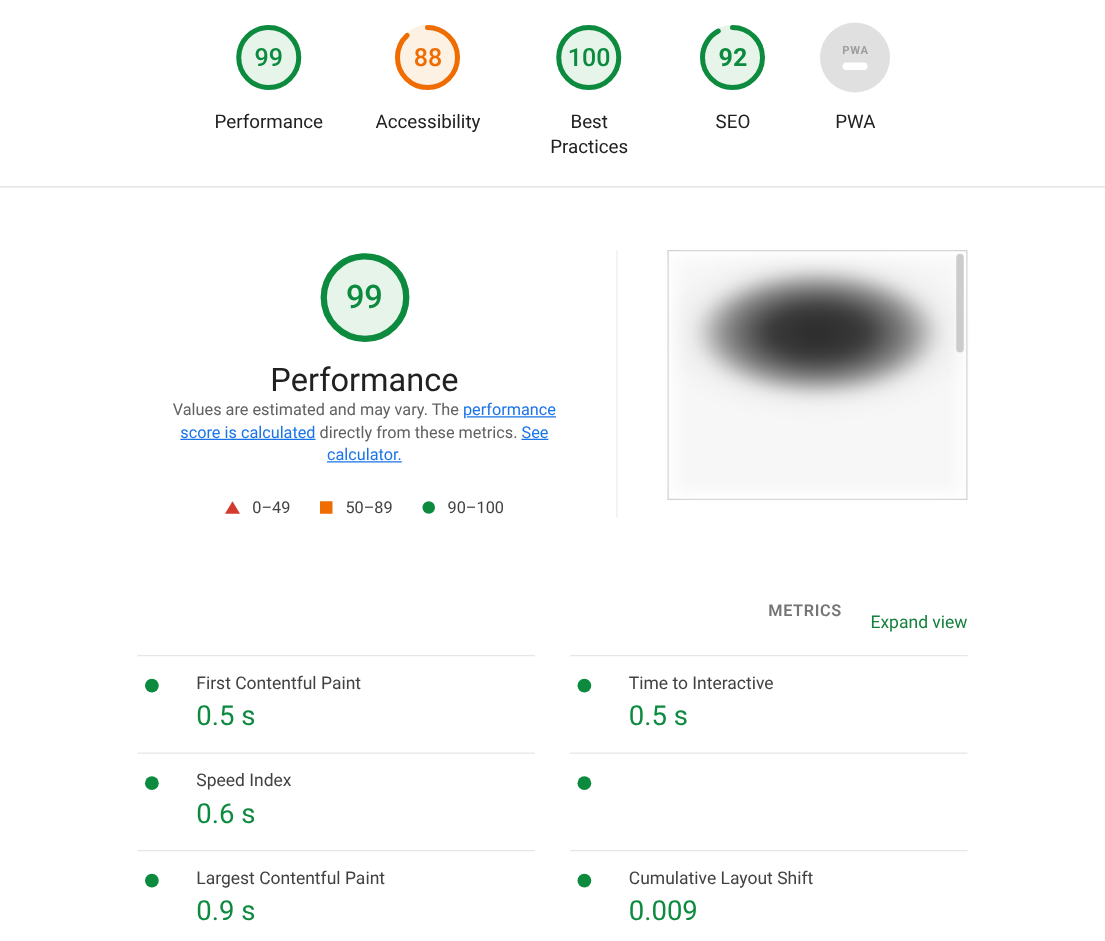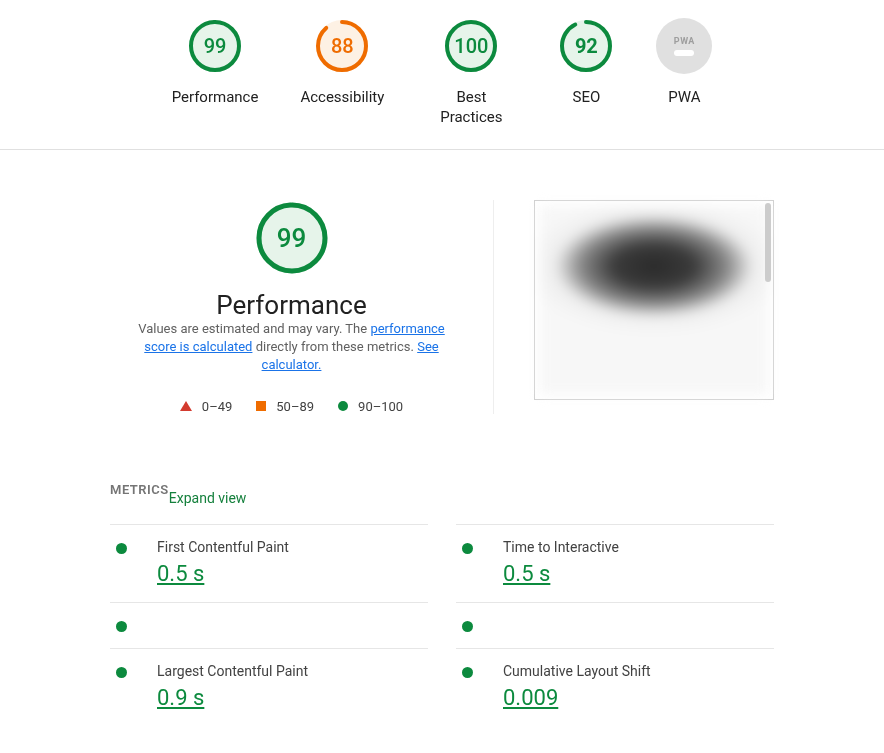--- a/index.html
+++ b/index.html
@@ -125,23 +125,24 @@
     filter: blur(6px);
   }
   .thumb-scroll {
     position:absolute; right:2px; top:2px; width:6px; height:40%; background:#ccc; border-radius:3px;
   }
   .metrics-section {
     padding: 60px 110px 0;
   }
   .metrics-header {
     display: flex;
-    justify-content: flex-start;
+    justify-content: flex-end;
     align-items: center;
     margin-bottom: 18px;
+    gap: 23px;
   }
   .metrics-title {
     font-size: 13px;
     font-weight: 600;
     color: #757575;
     letter-spacing: 0.5px;
   }
   .expand-view {
     font-size: 14px;
     color: #15803d;
@@ -163,21 +164,20 @@
     width: 11px; height: 11px; border-radius: 50%; background:#0c8a3e; margin-top:4px; flex-shrink:0;
   }
   .metric-name {
     font-size: 14px;
     color: #424242;
     margin-bottom: 6px;
   }
   .metric-value {
     font-size: 22px;
     color: #0c8a3e;
-    text-decoration: underline;
   }
 </style>
 </head>
 <body>
 
 <div class="top-gauges" id="gauges-row">
     <div class="gauge-item">
       <div class="gauge"><svg width="56" height="56">
           <circle cx="28" cy="28" r="24" fill="#e6f4ea" stroke="#e6f4ea" stroke-width="4"></circle>
           <circle cx="28" cy="28" r="24" fill="none" stroke="#0c8a3e" stroke-width="4" stroke-linecap="round" stroke-dasharray="150.79644737231007" stroke-dashoffset="1.507964473723102"></circle>
@@ -263,20 +263,24 @@
       </div>
       <div class="metric">
         <div class="metric-dot"></div>
         <div>
           <div class="metric-name">Time to Interactive</div>
           <div class="metric-value">0.5 s</div>
         </div>
       </div>
       <div class="metric">
         <div class="metric-dot"></div>
+        <div>
+          <div class="metric-name">Speed Index</div>
+          <div class="metric-value">0.6 s</div>
+        </div>
       </div>
       <div class="metric">
         <div class="metric-dot"></div>
       </div>
       <div class="metric">
         <div class="metric-dot"></div>
         <div>
           <div class="metric-name">Largest Contentful Paint</div>
           <div class="metric-value">0.9 s</div>
         </div>

